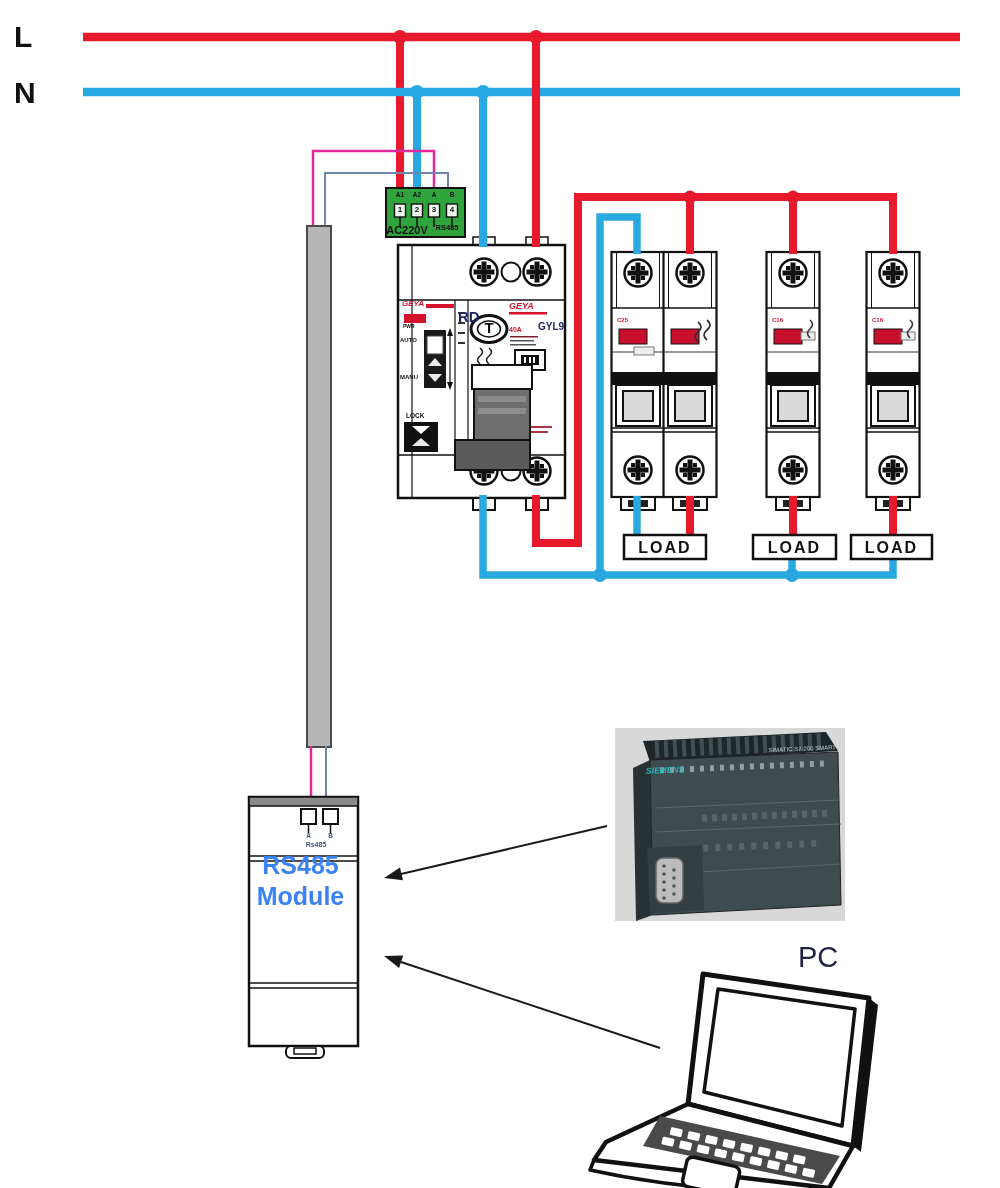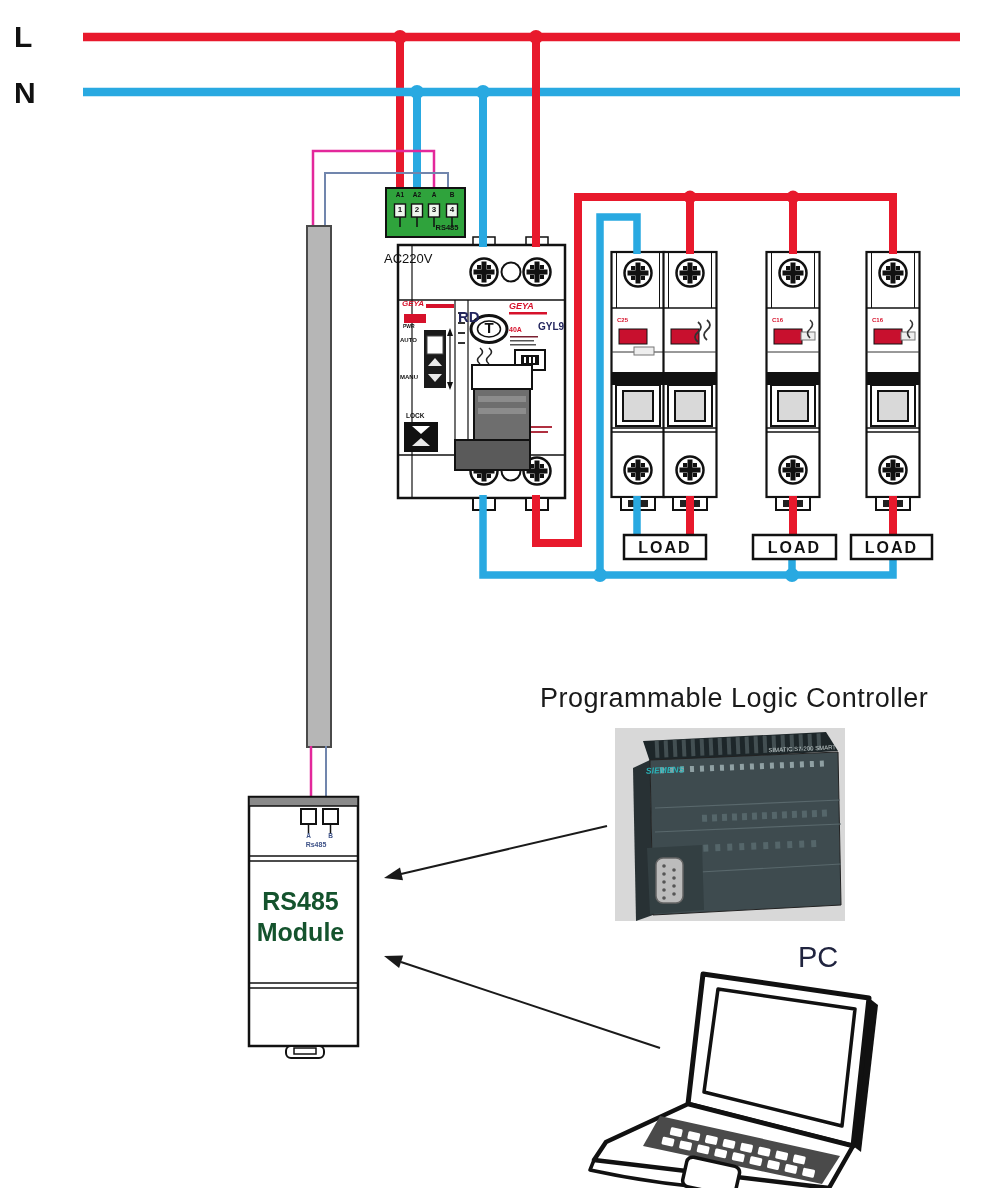--- a/index.html
+++ b/index.html
@@ -327,21 +327,21 @@
 <div class="t" style="left:14px;top:76px;font-size:30px;font-weight:800;">N</div>
 
 <div class="t c" style="left:393px;top:191px;width:14px;font-size:6.5px;font-weight:700;">A1</div>
 <div class="t c" style="left:410px;top:191px;width:14px;font-size:6.5px;font-weight:700;">A2</div>
 <div class="t c" style="left:427px;top:191px;width:14px;font-size:6.5px;font-weight:700;">A</div>
 <div class="t c" style="left:445px;top:191px;width:14px;font-size:6.5px;font-weight:700;">B</div>
 <div class="t c" style="left:394px;top:206px;width:12px;font-size:8px;font-weight:700;">1</div>
 <div class="t c" style="left:411px;top:206px;width:12px;font-size:8px;font-weight:700;">2</div>
 <div class="t c" style="left:428px;top:206px;width:12px;font-size:8px;font-weight:700;">3</div>
 <div class="t c" style="left:446px;top:206px;width:12px;font-size:8px;font-weight:700;">4</div>
-<div class="t c" style="left:384px;top:224px;width:46px;font-size:13px;font-weight:400;margin-top:28px;">AC220V</div>
+<div class="t c" style="left:384px;top:224px;width:46px;font-size:11px;font-weight:700;">AC220V</div>
 <div class="t c" style="left:429px;top:224px;width:36px;font-size:7.5px;font-weight:700;">RS485</div>
 
 <div class="t red" style="left:402px;top:300px;font-size:8px;font-weight:900;font-style:italic;">GEYA</div>
 <div class="t" style="left:403px;top:324px;font-size:5px;font-weight:700;">PWR</div>
 <div class="t navy" style="left:429px;top:309px;font-size:15px;font-weight:800;">RD</div>
 <div class="t" style="left:400px;top:337px;font-size:6px;font-weight:700;">AUTO</div>
 <div class="t" style="left:400px;top:374px;font-size:6px;font-weight:700;">MANU</div>
 <div class="t" style="left:406px;top:412px;font-size:6.5px;font-weight:700;">LOCK</div>
 <div class="t c" style="left:481px;top:320px;width:16px;font-size:15px;font-weight:800;">T</div>
 <div class="t red" style="left:509px;top:302px;font-size:9px;font-weight:900;font-style:italic;">GEYA</div>
@@ -349,24 +349,23 @@
 <div class="t red" style="left:509px;top:326px;font-size:7px;font-weight:800;">40A</div>
 
 <div class="t red" style="left:617px;top:317px;font-size:6px;font-weight:700;">C25</div>
 <div class="t red" style="left:772px;top:317px;font-size:6px;font-weight:700;">C16</div>
 <div class="t red" style="left:872px;top:317px;font-size:6px;font-weight:700;">C16</div>
 
 <div class="t c" style="left:624px;top:539px;width:82px;font-size:16px;font-weight:800;letter-spacing:2px;">LOAD</div>
 <div class="t c" style="left:753px;top:539px;width:83px;font-size:16px;font-weight:800;letter-spacing:2px;">LOAD</div>
 <div class="t c" style="left:851px;top:539px;width:81px;font-size:16px;font-weight:800;letter-spacing:2px;">LOAD</div>
 
-<div class="t" style="left:540px;top:684px;font-size:27px;letter-spacing:0.5px;color:#1a1a1a;">Programmable Logic Controller</div>
 <div class="t teal" style="left:646px;top:766px;font-size:8.5px;font-weight:800;font-style:italic;transform:rotate(-2.5deg);">SIEMENS</div>
 <div class="t" style="left:756px;top:746px;width:80px;font-size:6px;color:#c3cdcd;text-align:right;white-space:normal;line-height:7px;transform:rotate(-2.5deg);">SIMATIC S7-200 SMART</div>
 
 <div class="t" style="left:750px;top:942px;font-size:29px;color:#20243f;margin-left:48px;">PC</div>
 
-<div class="t c" style="left:250px;top:886px;width:101px;font-size:25px;font-weight:800;white-space:normal;line-height:31px;color:#14532d;">RS485 Module</div>
+<div class="t c" style="left:250px;top:850px;width:101px;font-size:25px;font-weight:800;white-space:normal;line-height:31px;color:#3b82f6;">RS485 Module</div>
 <div class="t c mod-blue" style="left:302px;top:832px;width:13px;font-size:6.5px;font-weight:700;">A</div>
 <div class="t c mod-blue" style="left:324px;top:832px;width:13px;font-size:6.5px;font-weight:700;">B</div>
 <div class="t c mod-blue" style="left:294px;top:841px;width:44px;font-size:7px;font-weight:700;">Rs485</div>
 
 </div>
 
 </body></html>

